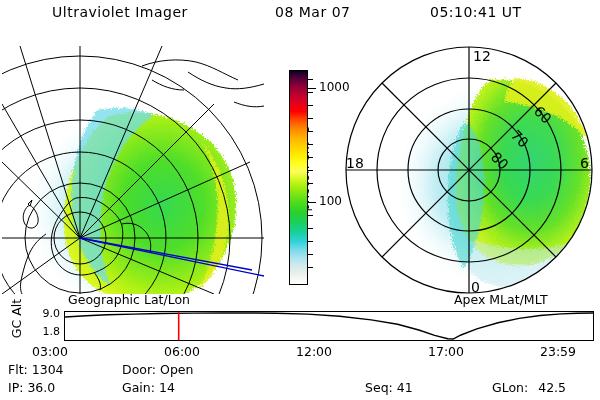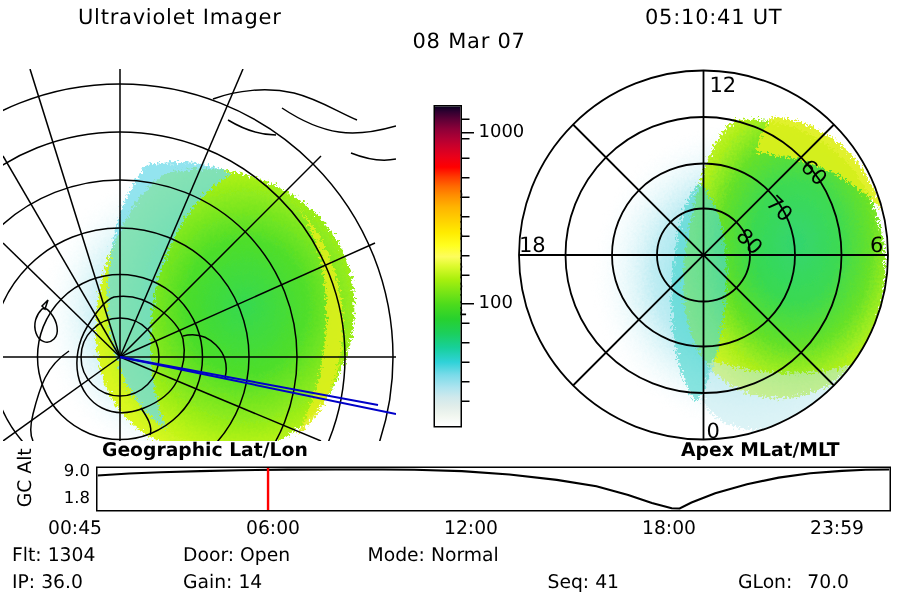--- a/index.html
+++ b/index.html
@@ -19,21 +19,21 @@
 
   
   #header {
     left: 0; top: 4px; width: 600px;
     height: 26px;
     font-size: 14px;
     letter-spacing: 0.5px;
     white-space: nowrap;
   }
   #header .h-title { position: absolute; left: 52px;  top: 0; }
-  #header .h-date  { position: absolute; left: 275px; top: 16px; text-align: right; }
+  #header .h-date  { position: absolute; left: 275px; top: 0; text-align: right; }
   #header .h-time  { position: absolute; left: 430px; top: 0; }
 
   
   #geo-panel {
     left: 2px; top: 46px; width: 262px; height: 248px;
     overflow: hidden;
   }
   #geo-panel svg { display: block; }
 
   
@@ -104,21 +104,20 @@
 
   
   #mlt-panel { left: 340px; top: 44px; width: 258px; height: 252px; }
   #mlt-panel svg { display: block; }
 
   
   .panel-caption {
     position: absolute;
     font-size: 12.5px;
     white-space: nowrap;
-    font-weight: bold;
   }
   #caption-geo { left: 68px;  top: 292px; }
   #caption-mlt { left: 408px; top: 292px; margin-left: 46px; }
 
   
   #orbit-wrap { left: 0; top: 305px; width: 600px; height: 38px; }
   #orbit-ylabel {
     position: absolute;
     left: -12px; top: 6px;
     width: 56px;
@@ -353,50 +352,46 @@
   <div class="orbit-ytick" id="orbit-ytick-lo">1.8</div>
   <div id="orbit-box">
     <svg width="528" height="28" viewBox="0 0 528 28" preserveAspectRatio="none">
       <polyline id="orbit-curve" fill="none" stroke="#000000" stroke-width="1.4" points="0.0,5.0 21.1,3.7 42.2,2.8 68.6,2.1 95.0,1.5 126.7,1.1 158.4,1.0 190.1,1.0 211.2,1.2 242.9,2.1 274.6,4.3 306.2,7.9 332.6,12.2 353.8,18.0 369.6,23.4 382.8,26.8 388.1,27.0 396.0,23.0 411.8,16.9 433.0,10.8 454.1,6.4 475.2,3.5 496.3,1.9 512.2,1.2 528.0,1.0"></polyline>
       <line id="orbit-marker" x1="113.7" y1="0" x2="113.7" y2="28" stroke="#ff0000" stroke-width="1.6"></line>
     </svg>
   </div>
 </div>
 
 <div id="time-axis" class="abs">
-  <span class="time-tick-label" style="left:32px">00:45</span>
+  <span class="time-tick-label" style="left:32px">03:00</span>
   <span class="time-tick-label" style="left:164px">06:00</span>
   <span class="time-tick-label" style="left:296px">12:00</span>
-  <span class="time-tick-label" style="left:428px">18:00</span>
+  <span class="time-tick-label" style="left:428px">17:00</span>
   <span class="time-tick-label" style="left:540px">23:59</span>
 </div>
 
 <div id="status" class="abs">
   <div class="status-cell status-row0" style="left:8px">
     <span>Flt:</span>
     <span>1304</span>
   </div>
   <div class="status-cell status-row0" style="left:122px">
     <span>Door:</span>
     <span>Open</span>
   </div>
-  <div class="status-cell status-row0" style="left:245px">
-    <span>Mode:</span>
-    <span>Normal</span>
-  </div>
 
   <div class="status-cell status-row1" style="left:8px">
     <span>IP:</span>
     <span>36.0</span>
   </div>
   <div class="status-cell status-row1" style="left:122px">
     <span>Gain:</span>
     <span>14</span>
   </div>
   <div class="status-cell status-row1" style="left:365px">
     <span>Seq:</span>
     <span>41</span>
   </div>
   <div class="status-cell status-row1" style="left:492px">
     <span>GLon:</span>
-    <span style="display:inline-block;width:6px"></span><span>70.0</span>
+    <span style="display:inline-block;width:6px"></span><span>42.5</span>
   </div>
 </div>
 
 </body></html>

